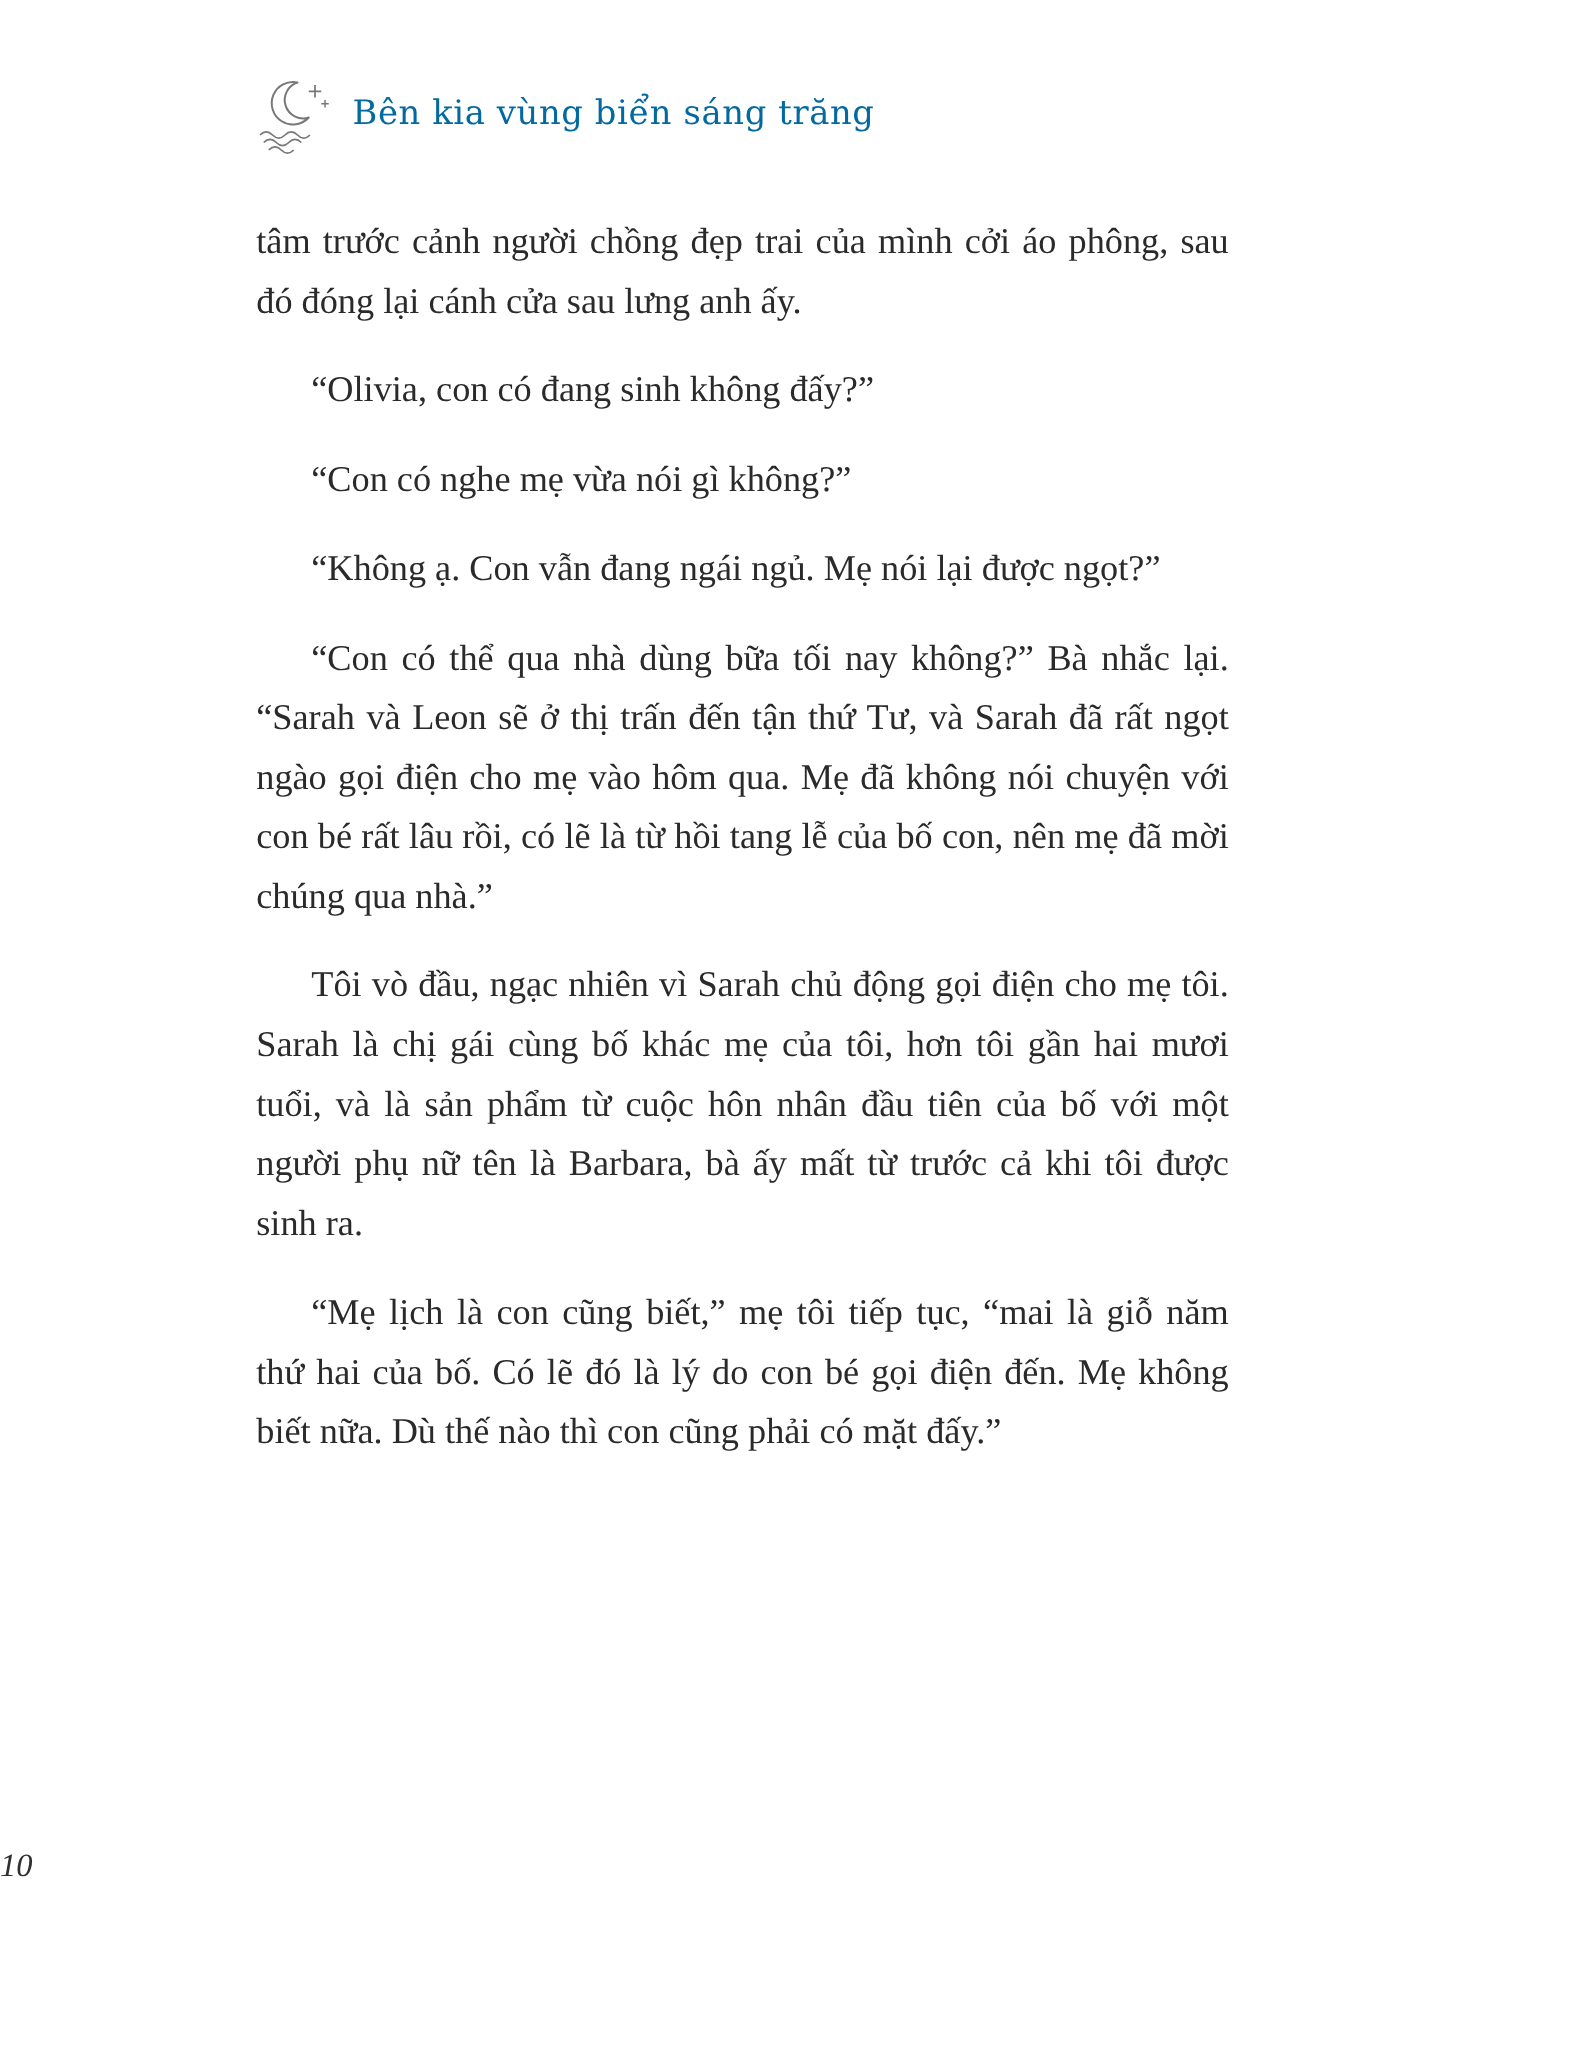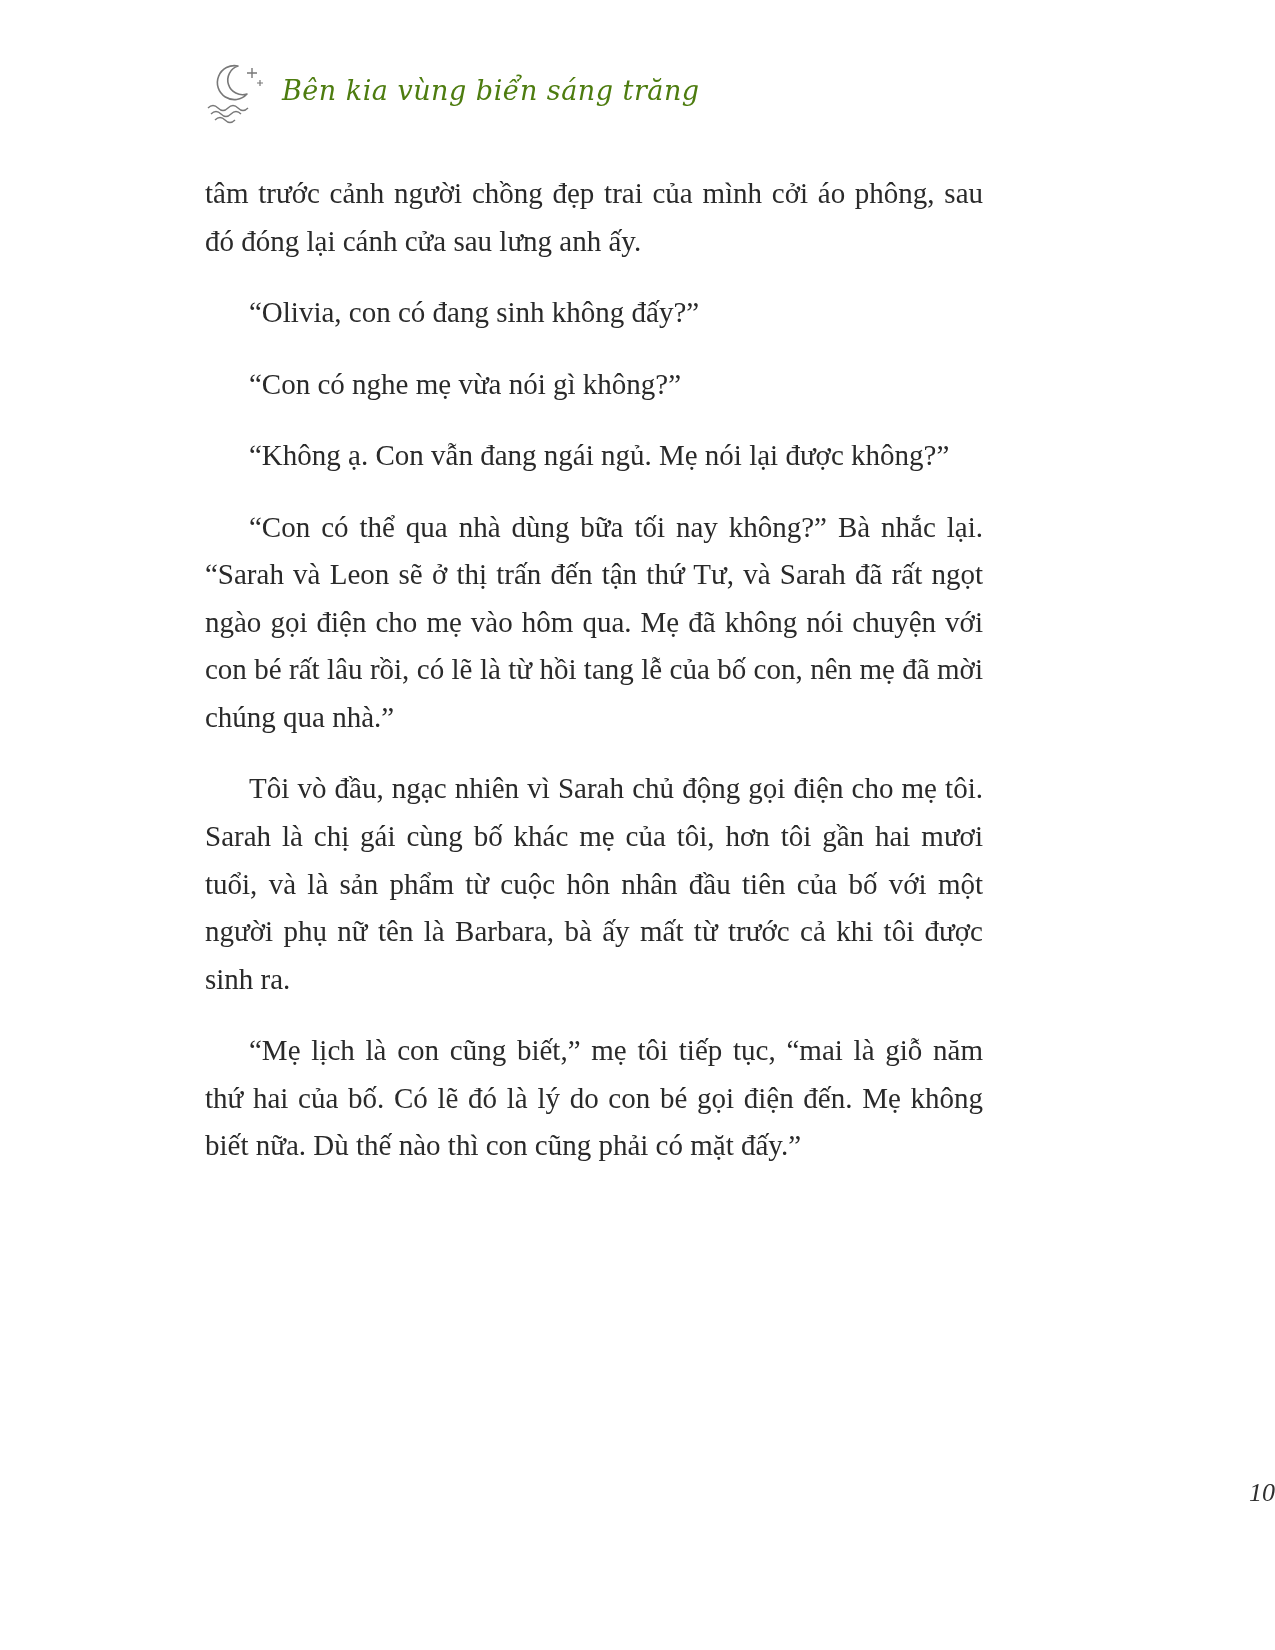--- a/index.html
+++ b/index.html
@@ -25,24 +25,23 @@
     display: flex;
     align-items: center;
     gap: 16px;
   }
   .logo {
     width: 66px;
     height: 62px;
     flex: 0 0 auto;
   }
   .book-title {
-    font-style: italic;
     font-size: 27px;
     letter-spacing: 0.5px;
-    color: #4d7c0f;
+    color: #0369a1;
     font-family: "DejaVu Serif", serif;
     padding-bottom: 6px;
   }
 
   
   .body-text {
     position: absolute;
     top: 170px;
     left: 205px;
     width: 778px;
@@ -57,21 +56,21 @@
   .body-text p.indent {
     text-indent: 44px;
   }
 
   
   .page-number {
     position: absolute;
     top: 1478px;
     left: 0;
     width: 100%;
-    text-align: right;
+    text-align: left;
     font-size: 26px;
     color: #2f2f2f;
     font-style: italic;
     font-family: Liberation Serif, serif;
   }
 </style>
 </head>
 <body>
 
 <div class="page">
@@ -90,21 +89,21 @@
         <path d="M15 58 q5 -5 10 0 t10 0" stroke="#787878" stroke-width="1.4" fill="none"></path>
       </svg>
     </span>
     <span class="book-title">Bên kia vùng biển sáng trăng</span>
   </div>
 
   <div class="body-text">
     <p>tâm trước cảnh người chồng đẹp trai của mình cởi áo phông, sau đó đóng lại cánh cửa sau lưng anh ấy.</p>
     <p class="indent">“Olivia, con có đang sinh không đấy?”</p>
     <p class="indent">“Con có nghe mẹ vừa nói gì không?”</p>
-    <p class="indent">“Không ạ. Con vẫn đang ngái ngủ. Mẹ nói lại được không?”</p>
+    <p class="indent">“Không ạ. Con vẫn đang ngái ngủ. Mẹ nói lại được ngọt?”</p>
     <p class="indent">“Con có thể qua nhà dùng bữa tối nay không?” Bà nhắc lại. “Sarah và Leon sẽ ở thị trấn đến tận thứ Tư, và Sarah đã rất ngọt ngào gọi điện cho mẹ vào hôm qua. Mẹ đã không nói chuyện với con bé rất lâu rồi, có lẽ là từ hồi tang lễ của bố con, nên mẹ đã mời chúng qua nhà.”</p>
     <p class="indent">Tôi vò đầu, ngạc nhiên vì Sarah chủ động gọi điện cho mẹ tôi. Sarah là chị gái cùng bố khác mẹ của tôi, hơn tôi gần hai mươi tuổi, và là sản phẩm từ cuộc hôn nhân đầu tiên của bố với một người phụ nữ tên là Barbara, bà ấy mất từ trước cả khi tôi được sinh ra.</p>
     <p class="indent">“Mẹ lịch là con cũng biết,” mẹ tôi tiếp tục, “mai là giỗ năm thứ hai của bố. Có lẽ đó là lý do con bé gọi điện đến. Mẹ không biết nữa. Dù thế nào thì con cũng phải có mặt đấy.”</p>
   </div>
 
   <div class="page-number">10</div>
 
 </div>
 
 </body></html>

